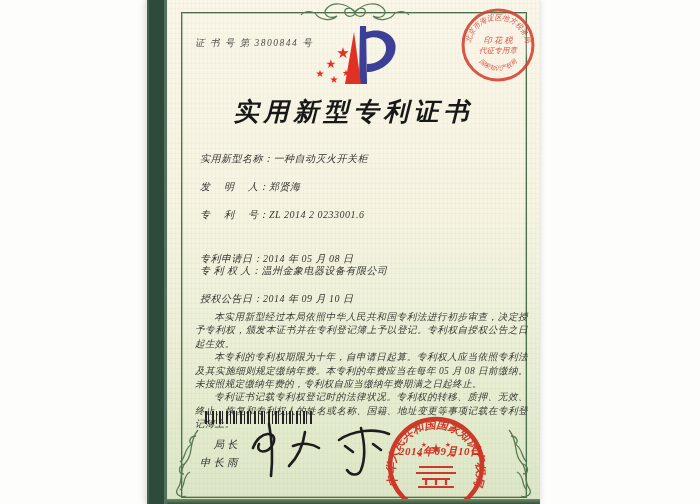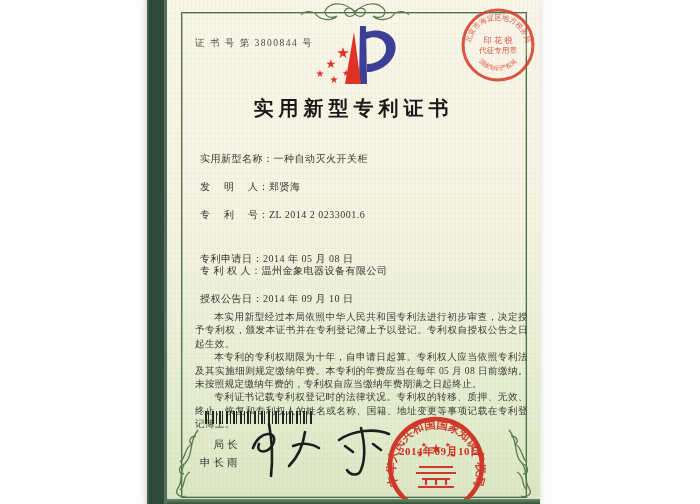--- a/index.html
+++ b/index.html
@@ -1,40 +1,40 @@
 <!DOCTYPE html>
 <html><head>
 <meta charset="utf-8">
 <style>
   * { margin:0; padding:0; box-sizing:border-box; }
   html,body { width:700px; height:504px; background:#fdfdfc; overflow:hidden;
               font-family:"Liberation Serif", serif; }
   .stage { position:relative; width:700px; height:504px; background:#fdfdfc; }
 
   .certificate { position:absolute; left:145px; top:0; width:395px; height:504px;
-                 box-shadow:0 0 6px rgba(0,0,0,0.15); }
+                 box-shadow:0 0 6px rgba(0,0,0,0.15);font-style:italic; }
   .spine { position:absolute; left:0; top:0; width:22px; height:504px;
            background:linear-gradient(90deg,#e9e7de 0 2px,#43604d 2px 4px,#2e4a3a 4px 19px,#55705c 19px 22px); }
   .paper { position:absolute; left:22px; top:0; width:373px; height:504px; overflow:hidden;
            background:linear-gradient(180deg,#faf6e8 0%,#f8f4e3 38%,#eef1da 62%,#e3ebcd 85%,#dce6c6 100%); }
   .paper::before { content:""; position:absolute; inset:0;
            background:repeating-linear-gradient(90deg,rgba(120,158,96,0.055) 0 1px,transparent 1px 4px),
                       repeating-linear-gradient(0deg,rgba(120,158,96,0.045) 0 1px,transparent 1px 5px);
            pointer-events:none; }
   .frame { position:absolute; left:14px; top:12px; width:346px; height:486px;
            border:1.6px solid #4c6f4e; box-shadow:inset 0 0 0 1px rgba(110,140,100,0.45); }
   .bottom-strip { position:absolute; left:0; bottom:0; width:373px; height:5px;
            background:linear-gradient(180deg,#6d8a67,#35523f); }
 
   .cert-no { position:absolute; left:28px; top:37px; font-size:9.5px; letter-spacing:1.5px; color:#4a4a46; }
 
   .logo { position:absolute; left:136px; top:20px; width:100px; height:74px; }
 
   .title { position:absolute; left:0; top:95px; width:373px; text-align:center;
-           font-size:20px; font-weight:bold; color:#181818; letter-spacing:5px; }
+           font-size:25px; font-weight:bold; color:#181818; letter-spacing:5px; }
 
   .fields { position:absolute; left:33px; top:0; width:330px; }
   .field { position:absolute; left:0; font-size:10px; color:#33332f; letter-spacing:0.5px; white-space:nowrap; }
   .f0{top:152px} .f1{top:180px} .f2{top:208px} .f3{top:252px} .f4{top:264px} .f5{top:292px}
 
   .paras { position:absolute; left:28px; top:310px; width:333px; }
   .paras p { font-size:9.6px; line-height:13.4px; color:#3a3a34; text-align:justify;
              text-indent:2em; letter-spacing:0.3px; }
 
   .barcode { position:absolute; left:38px; top:411px; width:108px; height:13px;

